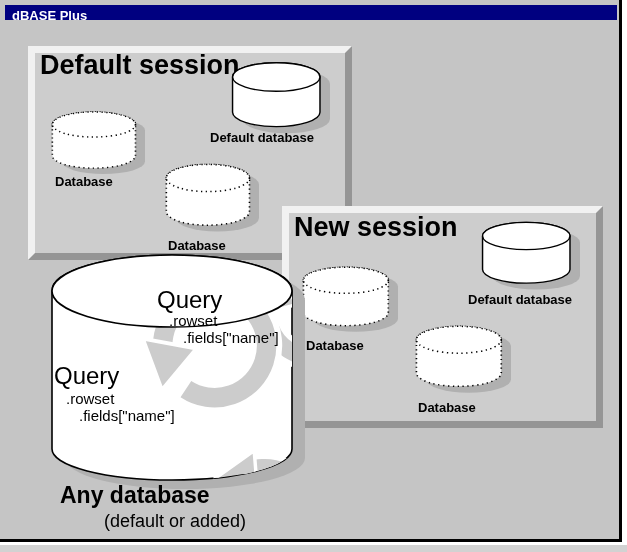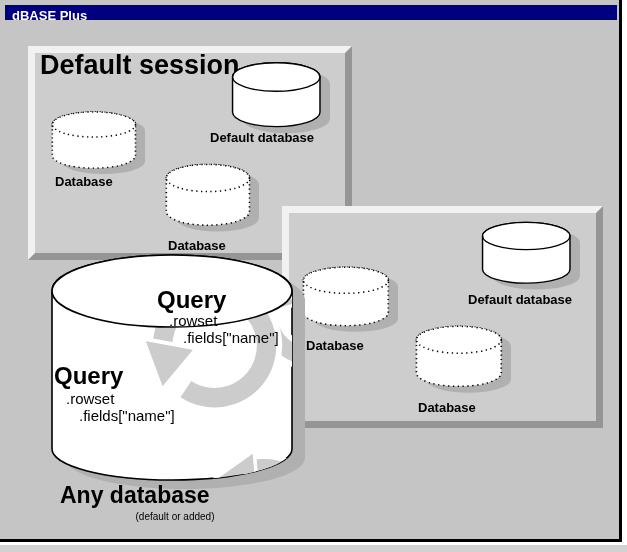--- a/index.html
+++ b/index.html
@@ -57,36 +57,36 @@
   }
 
   
   #bigcyl { position:absolute; left:38px; top:246px; z-index:5; overflow:visible; }
   #bigcyl .shadow { fill:#b0b0b0; stroke:none; }
   #bigcyl .bodyp, #bigcyl .lid { fill:#ffffff; stroke:#000; stroke-width:1.6; }
   .swA { fill:none; stroke:#ffffff; stroke-width:24; }
   .swB { fill:none; stroke:#cccccc; stroke-width:15; }
   .swH { fill:#cccccc; stroke:#ffffff; stroke-width:3; stroke-linejoin:round; }
 
-  .qtitle { position:absolute; font-size:24px; font-weight:bold; z-index:6; white-space:nowrap; }
+  .qtitle { position:absolute; font-size:24px; font-weight:normal; z-index:6; white-space:nowrap; }
   .qline  { position:absolute; font-size:15px; font-weight:normal; z-index:6; white-space:nowrap; }
   #q1-title { left:157px; top:286px; }
   #q1-l1    { left:169px; top:312px; }
   #q1-l2    { left:183px; top:329px; }
   #q2-title { left:54px;  top:362px; }
   #q2-l1    { left:66px;  top:390px; }
   #q2-l2    { left:79px;  top:407px; }
 
   #anydb {
     position:absolute; left:60px; top:482px; width:230px; text-align:left;
     font-size:23px; font-weight:bold; z-index:6; white-space:nowrap;
   }
   #anydb-sub {
     position:absolute; left:60px; top:511px; width:230px; text-align:center;
-    font-size:10px; z-index:6; white-space:nowrap;
+    font-size:18px; z-index:6; white-space:nowrap;
   }
 </style>
 </head>
 <body>
 
 <div id="stage">
 
   <div class="frame"></div>
   <div class="bottom-strip"></div>
 
@@ -112,20 +112,21 @@
   <div class="db-label z2" style="left:55px; top:174px; width:95px;">Database</div>
 
   <svg class="cyl dotted z2" style="left:162px; top:158px;" width="97" height="80" viewBox="0 0 112 100" preserveAspectRatio="none">
     <path class="shadow" transform="translate(11,8)" d="M5 25 A48 17 0 0 1 101 25 L101 67 A48 17 0 0 1 5 67 Z"></path>
     <path class="bodyp" d="M5 25 A48 17 0 0 1 101 25 L101 67 A48 17 0 0 1 5 67 Z"></path>
     <ellipse class="lid" cx="53" cy="25" rx="48" ry="17"></ellipse>
   </svg>
   <div class="db-label z2" style="left:168px; top:238px; width:95px;">Database</div>
 
   <div class="panel" id="box2"></div>
+  <div class="session-title" id="box2-title">New session</div>
 
   <svg class="cyl z4" style="left:478px; top:216px;" width="102" height="80" viewBox="0 0 112 100" preserveAspectRatio="none">
     <path class="shadow" transform="translate(11,8)" d="M5 25 A48 17 0 0 1 101 25 L101 67 A48 17 0 0 1 5 67 Z"></path>
     <path class="bodyp" d="M5 25 A48 17 0 0 1 101 25 L101 67 A48 17 0 0 1 5 67 Z"></path>
     <ellipse class="lid" cx="53" cy="25" rx="48" ry="17"></ellipse>
   </svg>
   <div class="db-label z4" style="left:468px; top:292px; width:135px;">Default database</div>
 
   <svg class="cyl dotted z4" style="left:299px; top:261px;" width="99" height="77" viewBox="0 0 112 100" preserveAspectRatio="none">
     <path class="shadow" transform="translate(11,8)" d="M5 25 A48 17 0 0 1 101 25 L101 67 A48 17 0 0 1 5 67 Z"></path>

